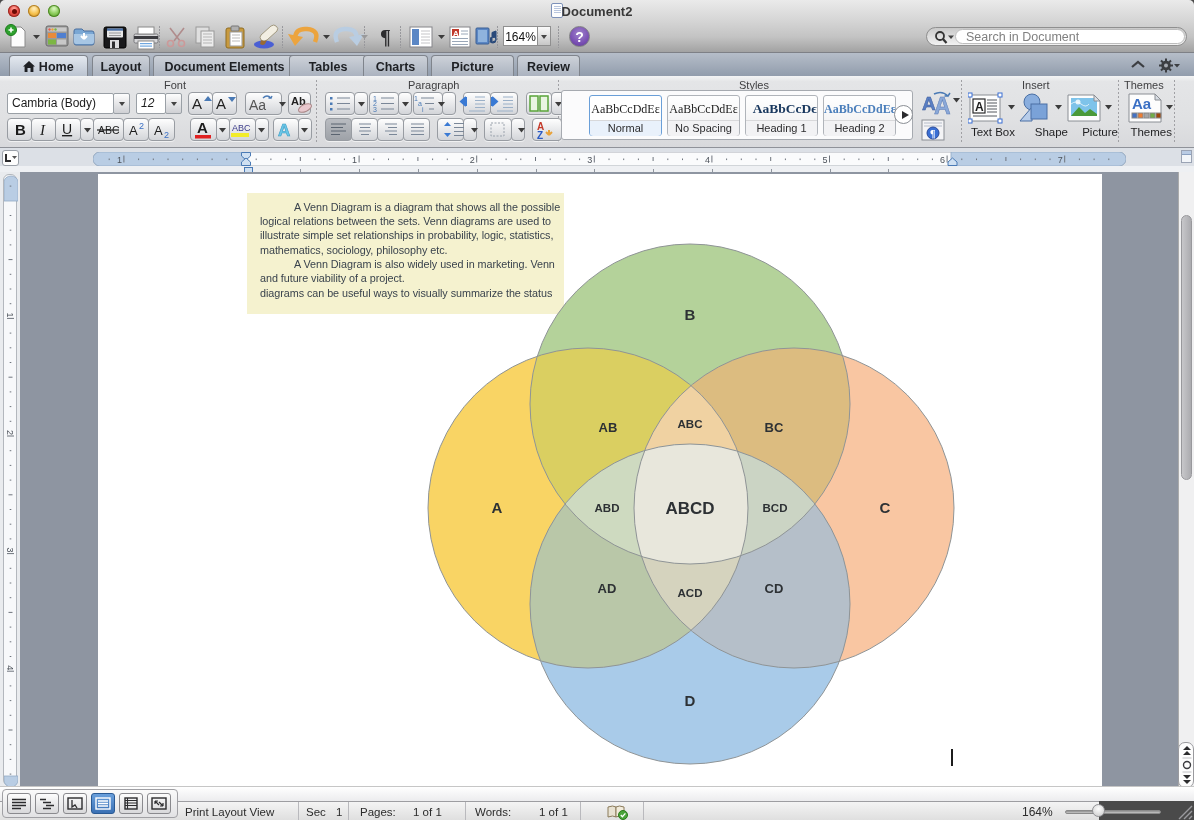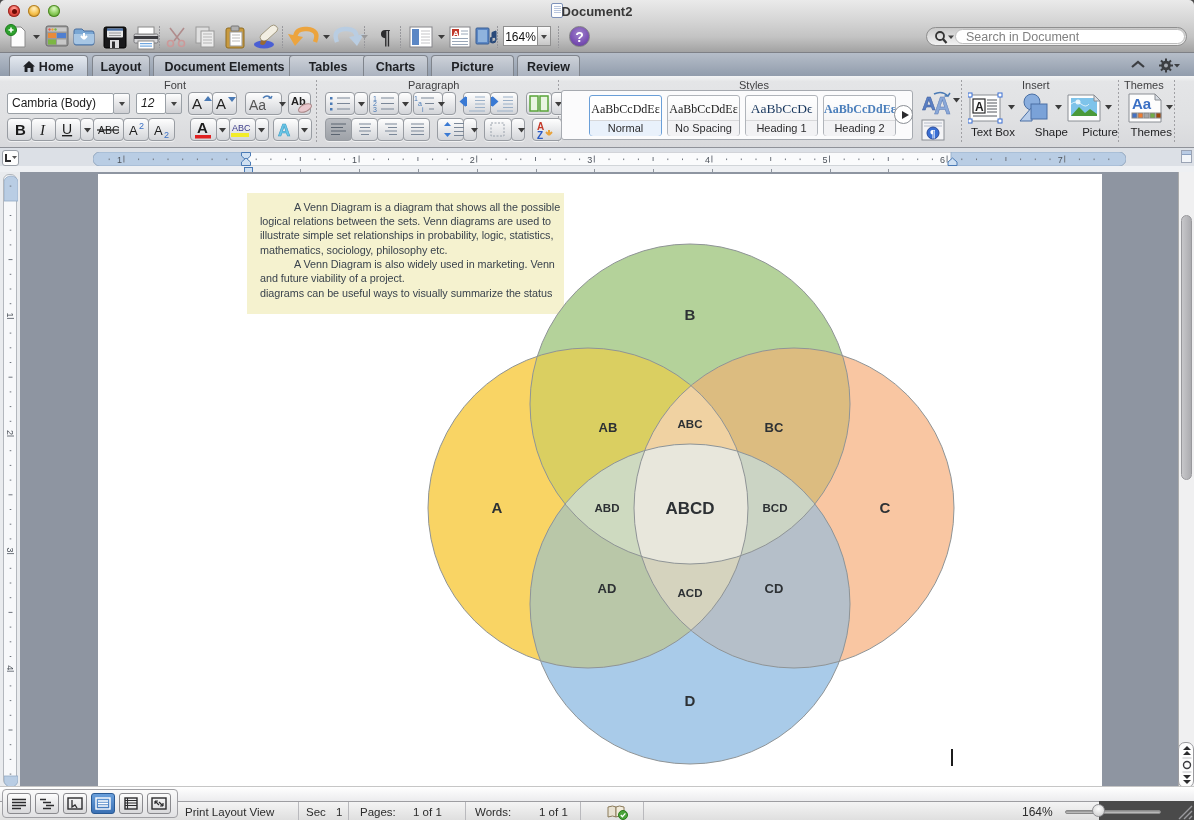--- a/index.html
+++ b/index.html
@@ -421,21 +421,21 @@
   <div class="abs" style="left:561px; top:14px; width:352px; height:50px; background:#fbfbfc; border:1px solid #a6aab0; border-radius:3px;"></div>
   <div class="stylecard sel" style="left:589px;">
       <div class="s1" style="font-size:12px;">AaBbCcDdEɛ</div>
       <div class="s2">Normal</div>
     </div>
   <div class="stylecard" style="left:667px;">
       <div class="s1" style="font-size:12px;">AaBbCcDdEɛ</div>
       <div class="s2">No Spacing</div>
     </div>
   <div class="stylecard" style="left:745px;">
-      <div class="s1" style="font-size:13.5px; font-weight:normal; color:#17365d;">AaBbCcDϵ</div>
+      <div class="s1" style="font-size:13.5px; font-weight:bold; color:#17365d;text-align:right;">AaBbCcDϵ</div>
       <div class="s2">Heading 1</div>
     </div>
   <div class="stylecard" style="left:823px;">
       <div class="s1" style="font-size:12px; font-weight:bold; color:#4a7ebb;">AaBbCcDdEɛ</div>
       <div class="s2">Heading 2</div>
     </div>
   <div class="abs" style="left:894px; top:29px; width:19px; height:19px; border-radius:50%; background:#fff; border:1px solid #8a8e94;">
     <div style="width:0;height:0;border-top:4.5px solid transparent;border-bottom:4.5px solid transparent;border-left:7px solid #2c2c2e;margin:4.5px 0 0 6.5px;"></div>
   </div>
   <svg class="abs" style="left:920px; top:14px;" width="42" height="52" viewBox="0 0 42 52">

